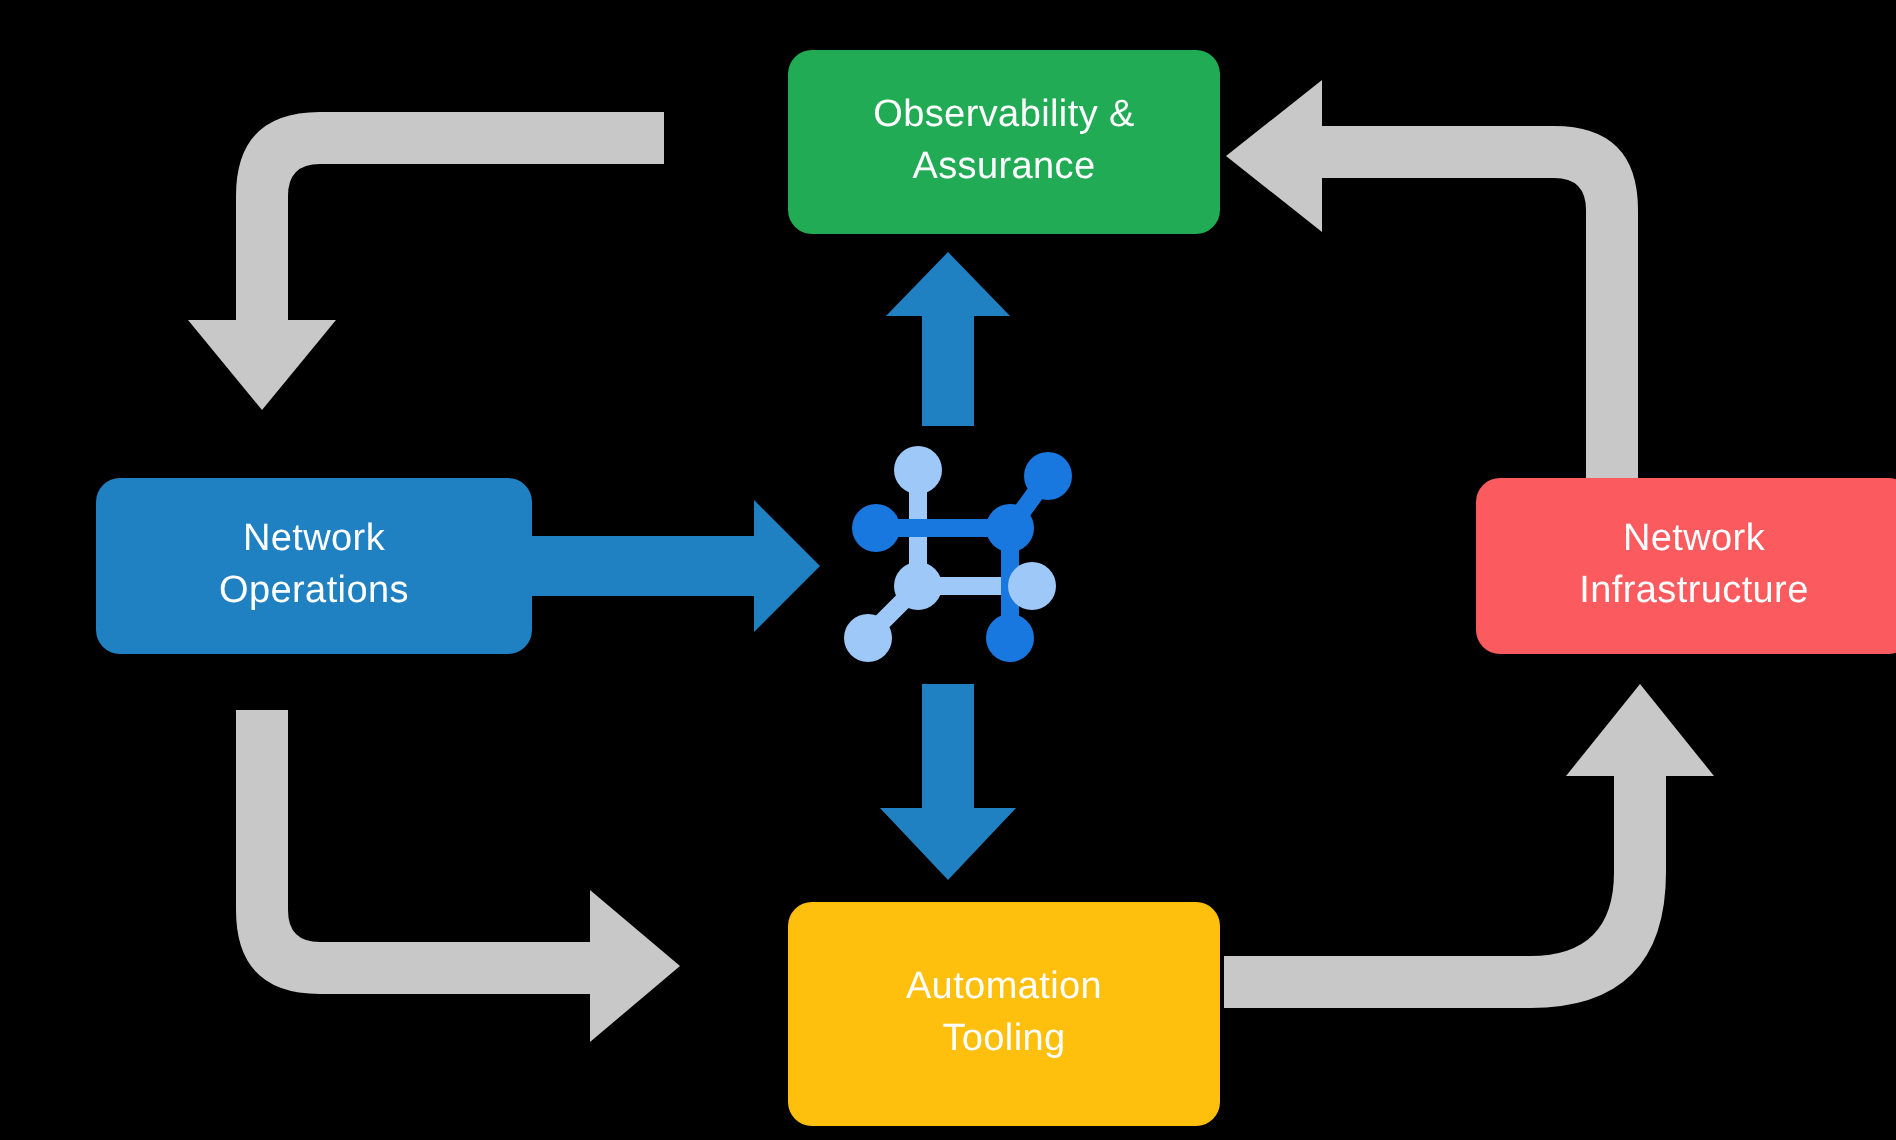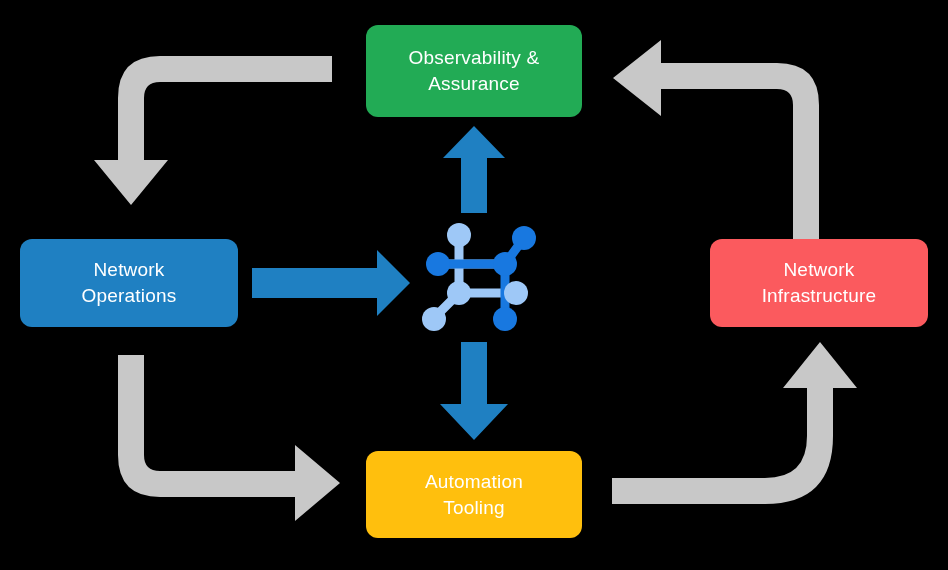--- a/index.html
+++ b/index.html
@@ -29,25 +29,26 @@
     align-items: center;
     justify-content: center;
     text-align: center;
     color: #ffffff;
     font-size: 19px;
     line-height: 1.35;
     font-weight: 400;
     letter-spacing: 0.2px;
     padding: 6px 10px;
     z-index: 5;
+    margin-left: 28px;
   }
   #box-observability { left: 366px; top: 25px;  width: 216px; height: 92px; background: #22ab55; }
   #box-netops        { left: 20px;  top: 239px; width: 218px; height: 88px; background: #1f80c2; }
   #box-netinfra      { left: 710px; top: 239px; width: 218px; height: 88px; background: #fb5a5e; }
-  #box-automation    { left: 366px; top: 451px; width: 216px; height: 87px; background: #ffbf0d; text-align: center; }
+  #box-automation    { left: 366px; top: 451px; width: 216px; height: 112px; background: #ffbf0d; text-align: center; }
   .box-label { display: block; white-space: pre-line; }
   #center-icon {
     position: absolute;
     left: 420px; top: 218px;
     width: 118px; height: 118px;
     z-index: 6;
   }
 </style>
 </head>
 <body>

